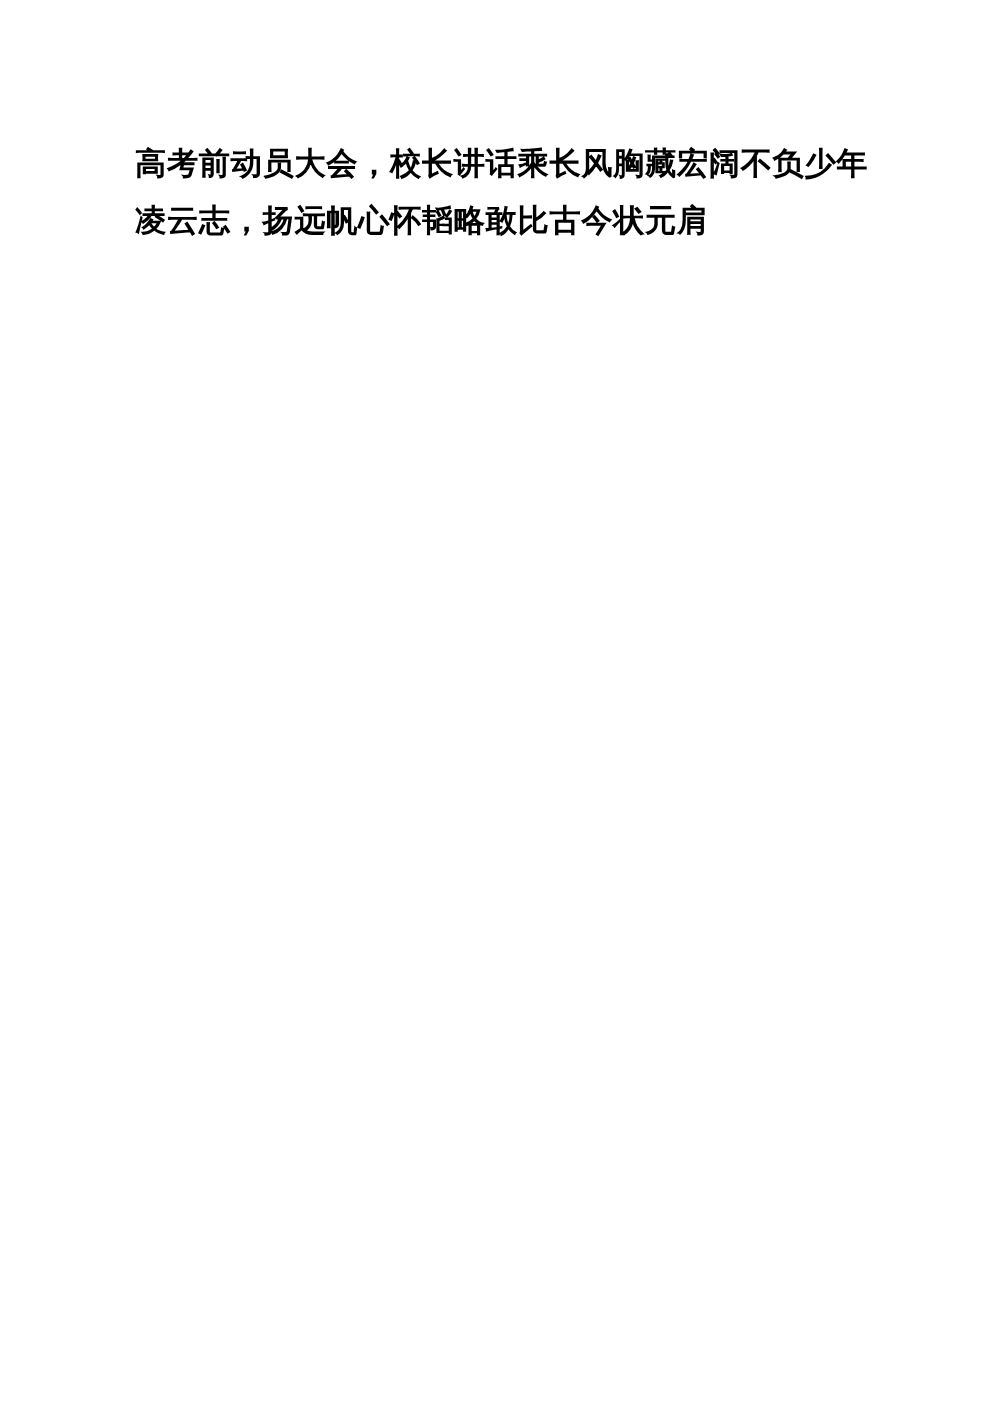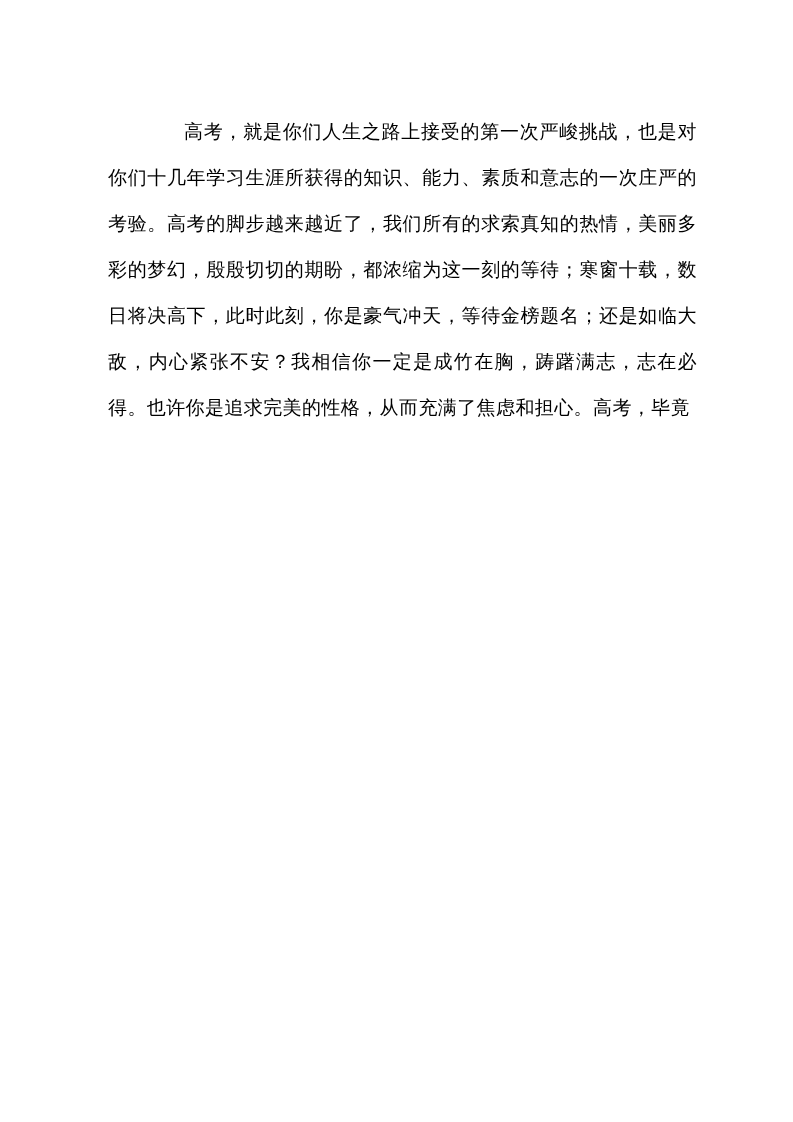--- a/index.html
+++ b/index.html
@@ -47,14 +47,14 @@
     letter-spacing: 0.4px;
   }
   .body-para:last-child {
     margin-bottom: 0;
   }
 </style>
 </head>
 <body>
 
 <div class="page">
-  <p class="body-para">高考，就是你们人生之路上接受的第一次严峻挑战，也是对你们十几年学习生涯所获得的知识、能力、素质和意志的一次庄严的考验。高考的脚步越来越近了，我们所有的求索真知的热情，美丽多彩的梦幻，殷殷切切的期盼，都浓缩为这一刻的等待；寒窗十载，数日将决高下，此时此刻，你是豪气冲天，等待金榜题名；还是如临大敌，内心紧张不安？我相信你一定是成竹在胸，踌躇满志，志在必得。也许你是追求完美的性格，从而充满了焦虑和担心。高考，毕竟</p>
+  <h1 class="doc-title">高考前动员大会，校长讲话乘长风胸藏宏阔不负少年凌云志，扬远帆心怀韬略敢比古今状元肩</h1>
 </div>
 
 </body></html>

